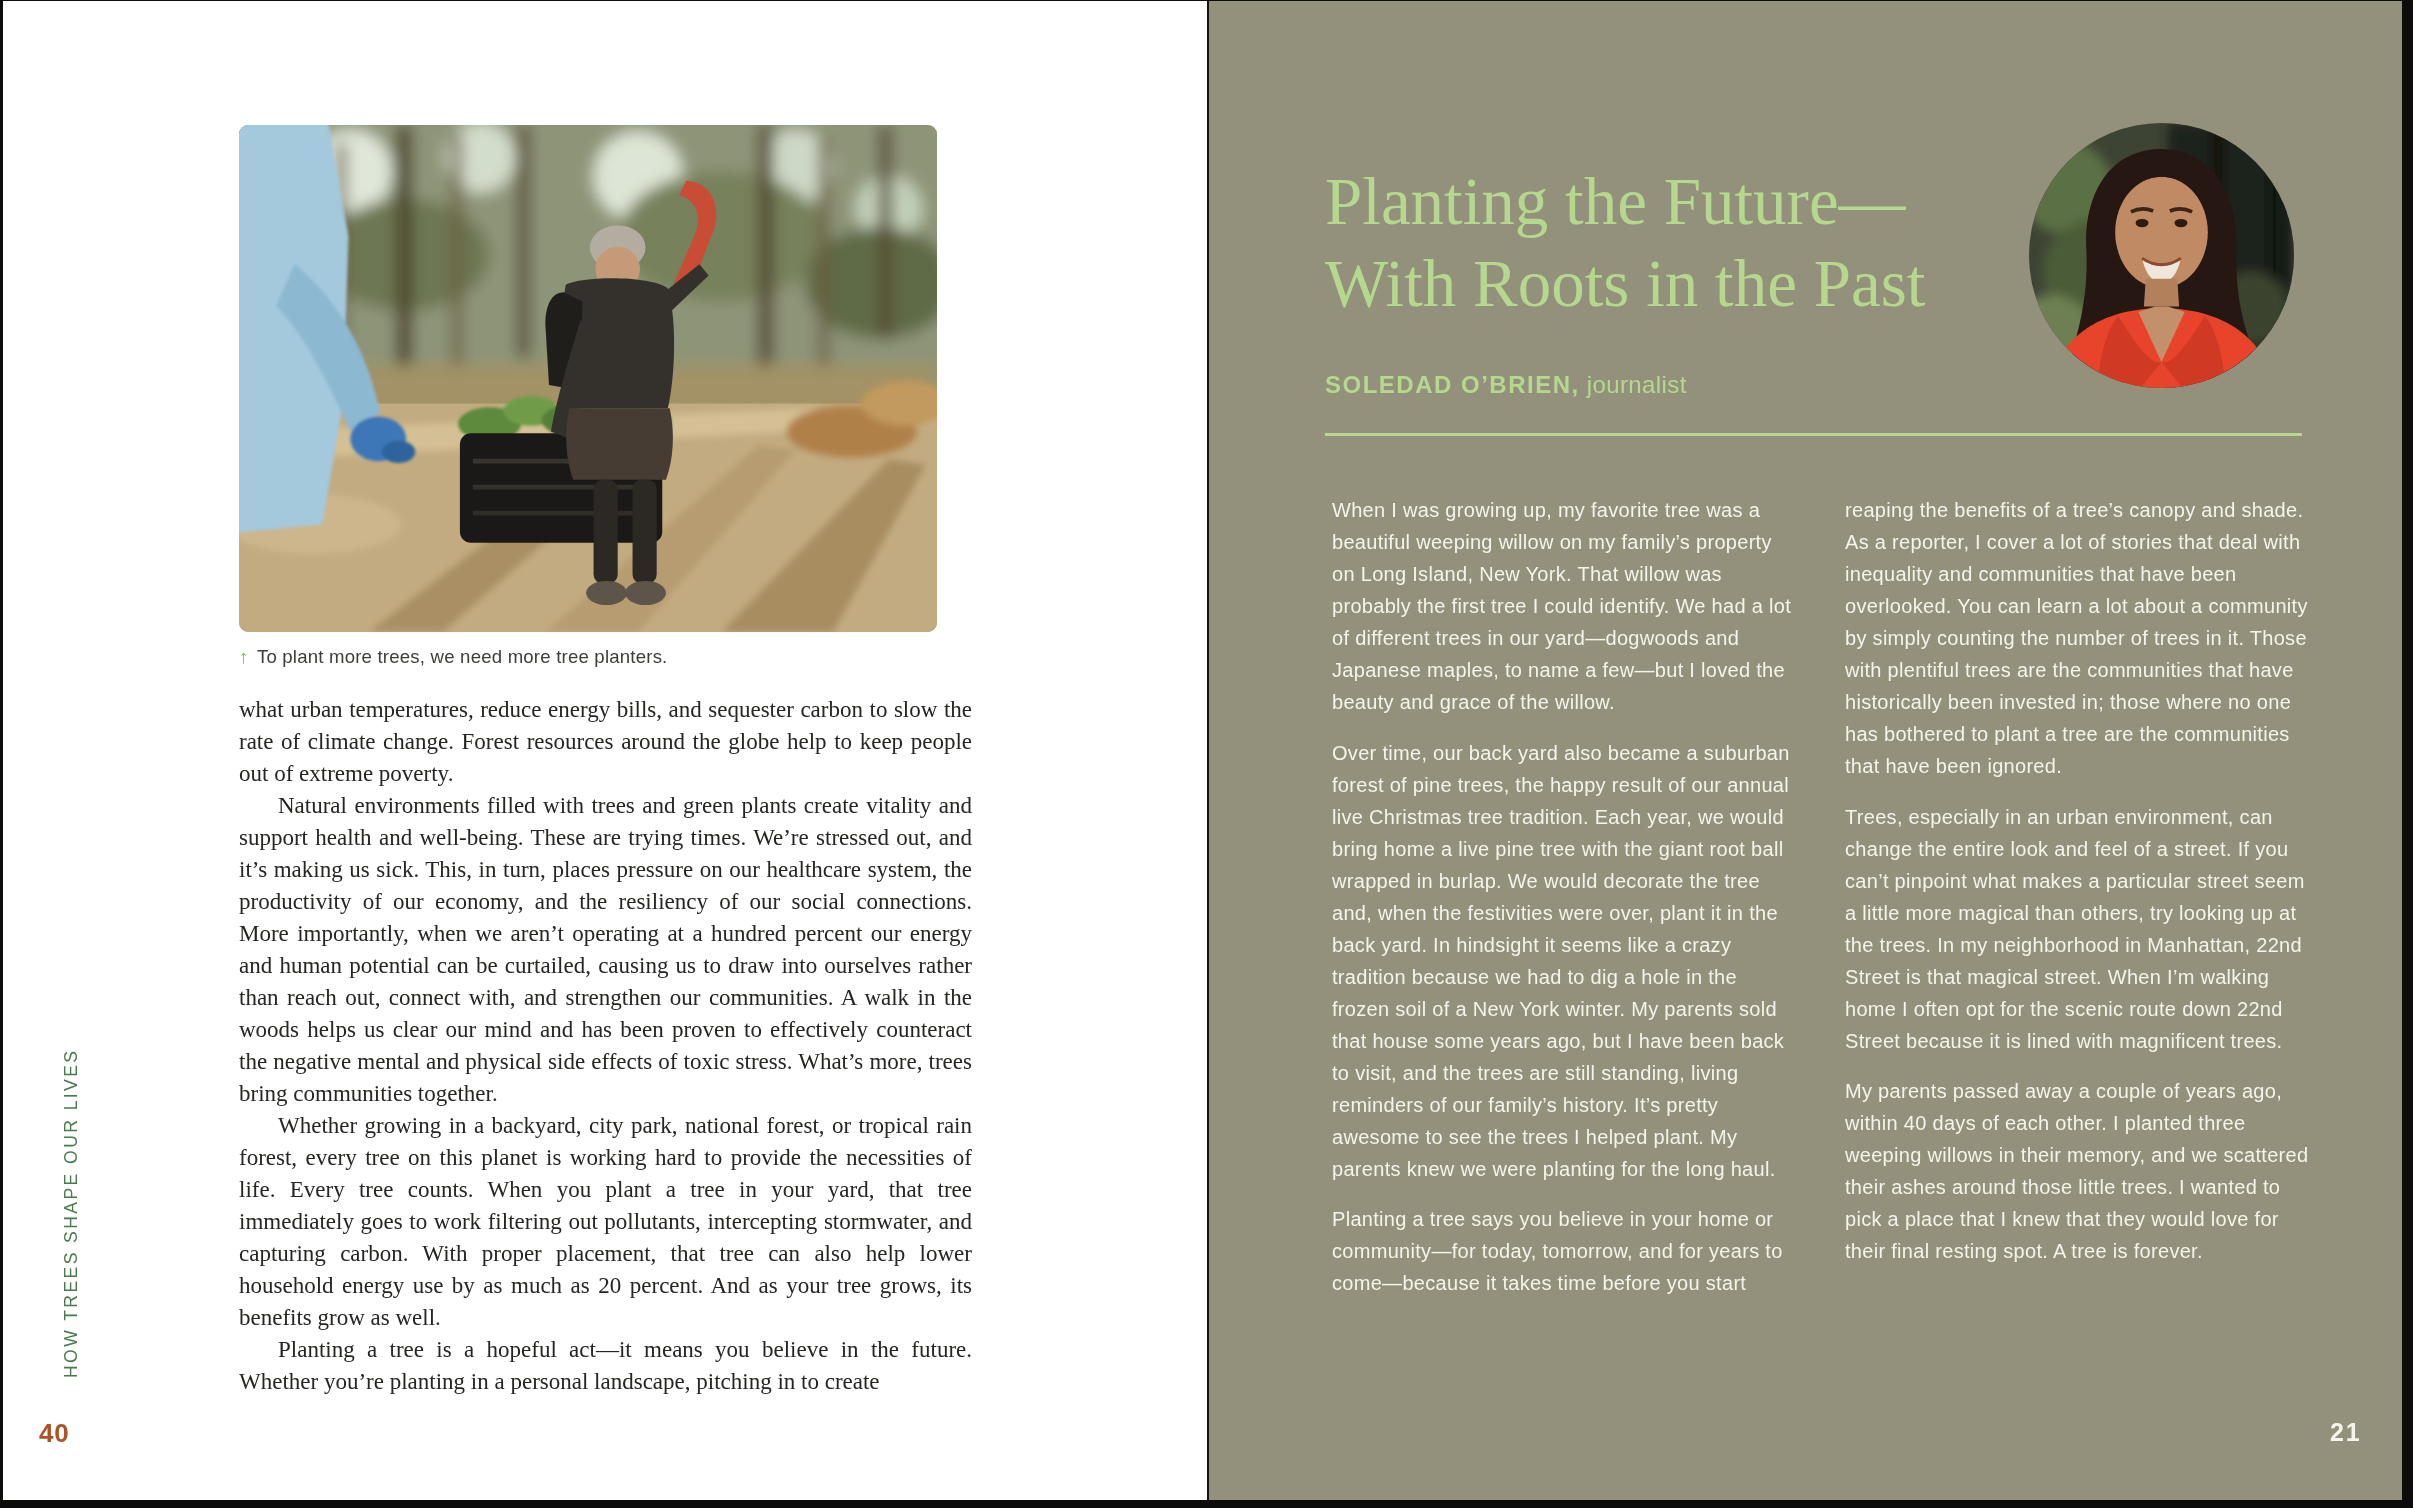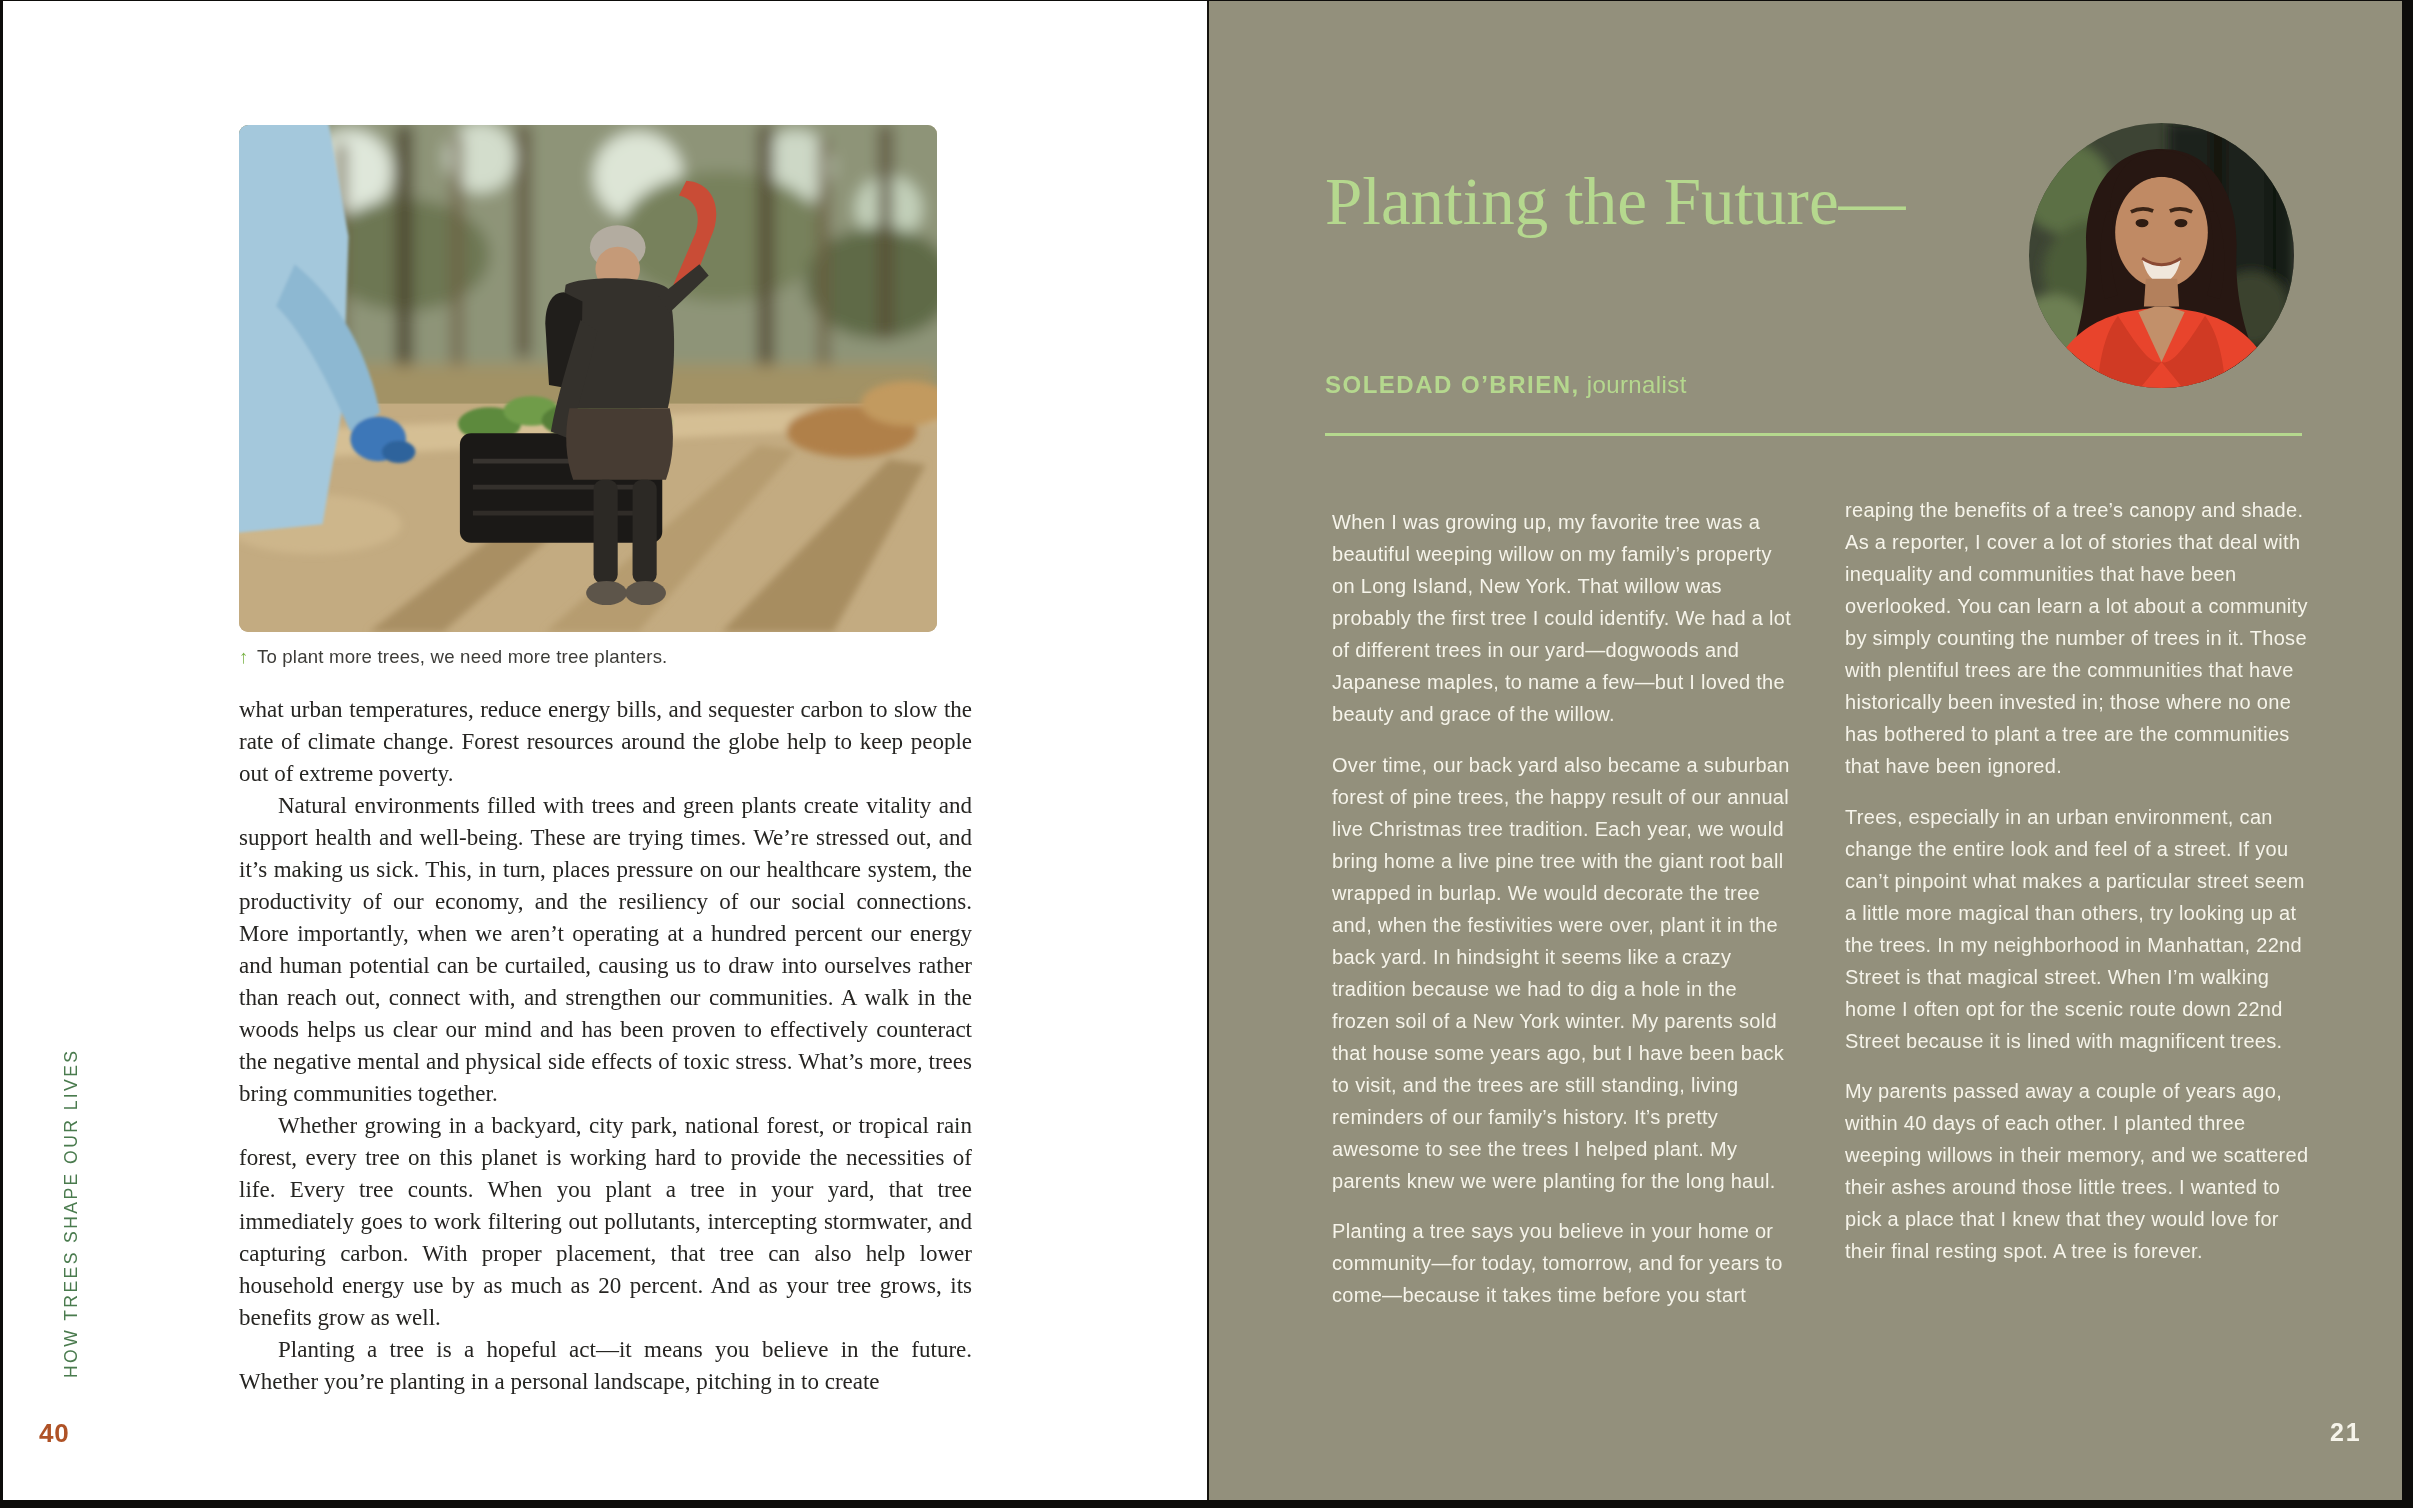--- a/index.html
+++ b/index.html
@@ -67,21 +67,21 @@
   .divider {
     position:absolute; left:116px; top:433px; width:977px; height:2.8px;
     background:var(--accent-green-light,#b5d88e);
   }
   .col {
     position:absolute; top:494px; width:464px;
     font-size:20px; line-height:32px; letter-spacing:0.3px;
     color:var(--column-text,#f6f4ea);
   }
   .col p { margin:0 0 18.6px 0; }
-  .col1 { left:123px;margin-top:12px; }
+  .col1 { left:123px; }
   .col2 { left:636px; }
   .pagenum-right {
     position:absolute; left:1121px; top:1418px;
     font-size:25px; font-weight:bold; letter-spacing:1.9px;
     color:var(--column-text,#f6f4ea);
   }
 </style>
 </head>
 <body>
 
@@ -186,20 +186,21 @@
     </div>
 
     <div class="sidebar">HOW TREES SHAPE OUR LIVES</div>
     <div class="pagenum-left">40</div>
   </section>
 
   <section class="page-right">
 
     <h1 class="title">
       <span class="tline">Planting the Future—</span>
+      <span class="tline">With Roots in the Past</span>
     </h1>
 
     <div class="byline">
       <span class="byline-name">SOLEDAD O’BRIEN,</span><span class="byline-role"> journalist</span>
     </div>
 
     <div class="portrait">
       <svg width="265" height="265" viewBox="0 0 286 286">
         <defs>
           <filter id="pb" x="-20%" y="-20%" width="140%" height="140%">

